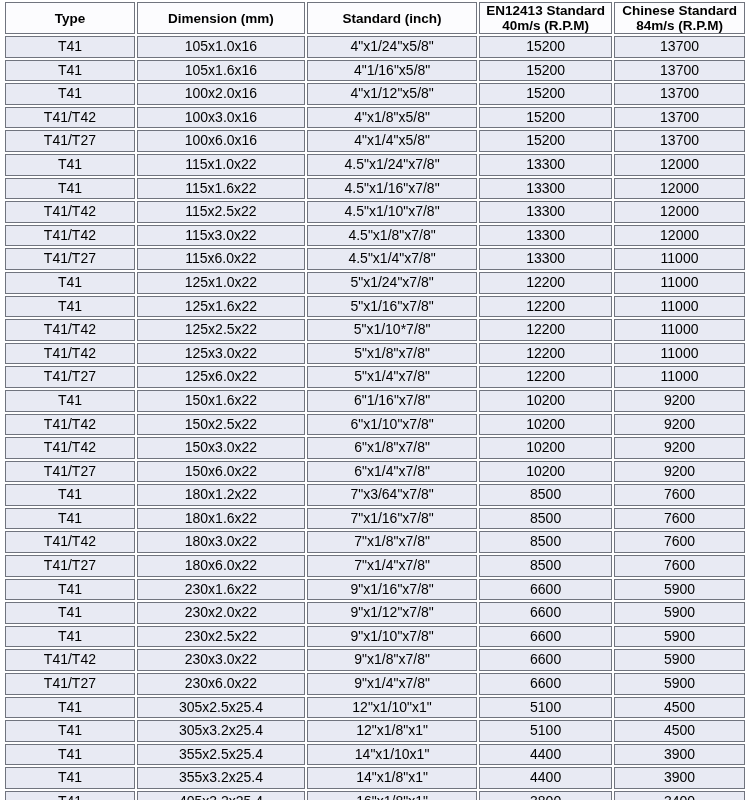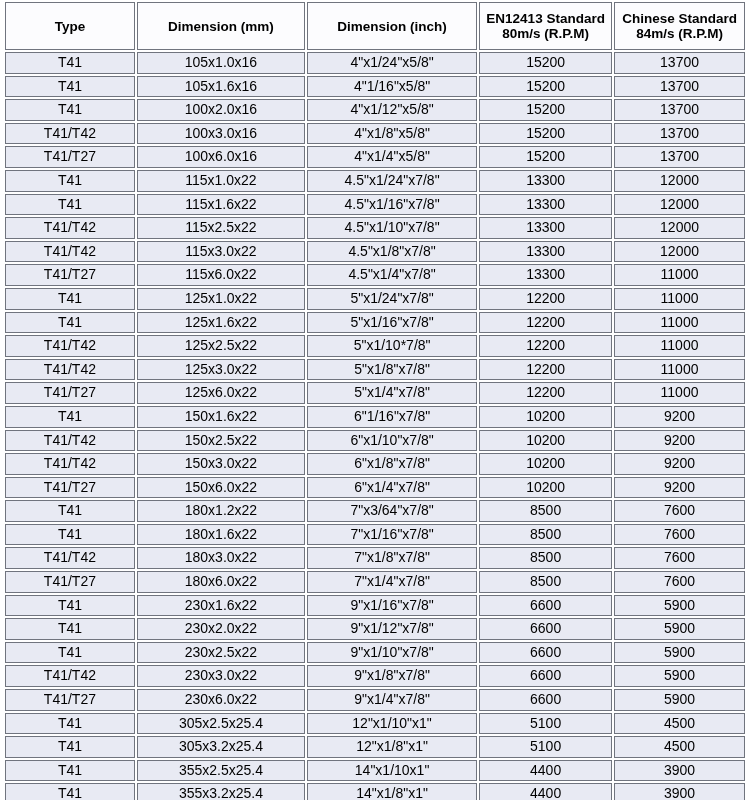--- a/index.html
+++ b/index.html
@@ -32,21 +32,21 @@
     overflow:hidden;
     white-space:nowrap;
   }
   table.rpm-table th{
     background:var(--header-bg);
     font-weight:bold;
     font-size:13.5px;
     line-height:15px;
     height:29px;
     white-space:normal;
-    padding:8px 1px;
+    padding:0 1px;
   }
   table.rpm-table td{
     background:var(--row-bg);
     font-size:14px;
     height:19.6px;
     line-height:19.6px;
   }
 </style>
 </head>
 <body>
@@ -56,22 +56,22 @@
     <col style="width:129px">
     <col style="width:167px">
     <col style="width:169px">
     <col style="width:132px">
     <col style="width:130px">
   </colgroup>
   <thead>
     <tr>
       <th>Type</th>
       <th>Dimension (mm)</th>
-      <th>Dimension (inch)</th>
-      <th>EN12413 Standard 80m/s (R.P.M)</th>
+      <th>Standard (inch)</th>
+      <th>EN12413 Standard 40m/s (R.P.M)</th>
       <th>Chinese Standard 84m/s (R.P.M)</th>
     </tr>
   </thead>
   <tbody id="table-body">
       <tr>
         <td>T41</td>
         <td>105x1.0x16</td>
         <td>4"x1/24"x5/8"</td>
         <td>15200</td>
         <td>13700</td>

